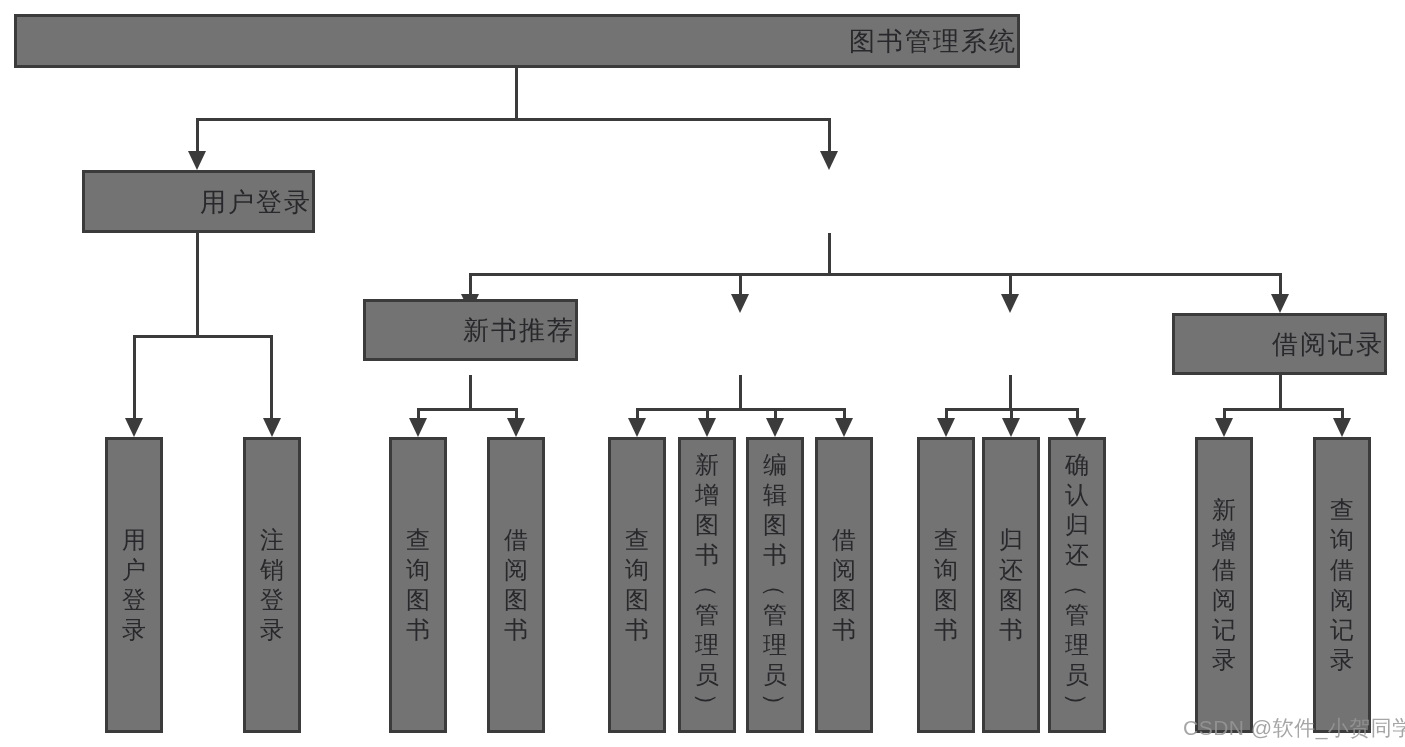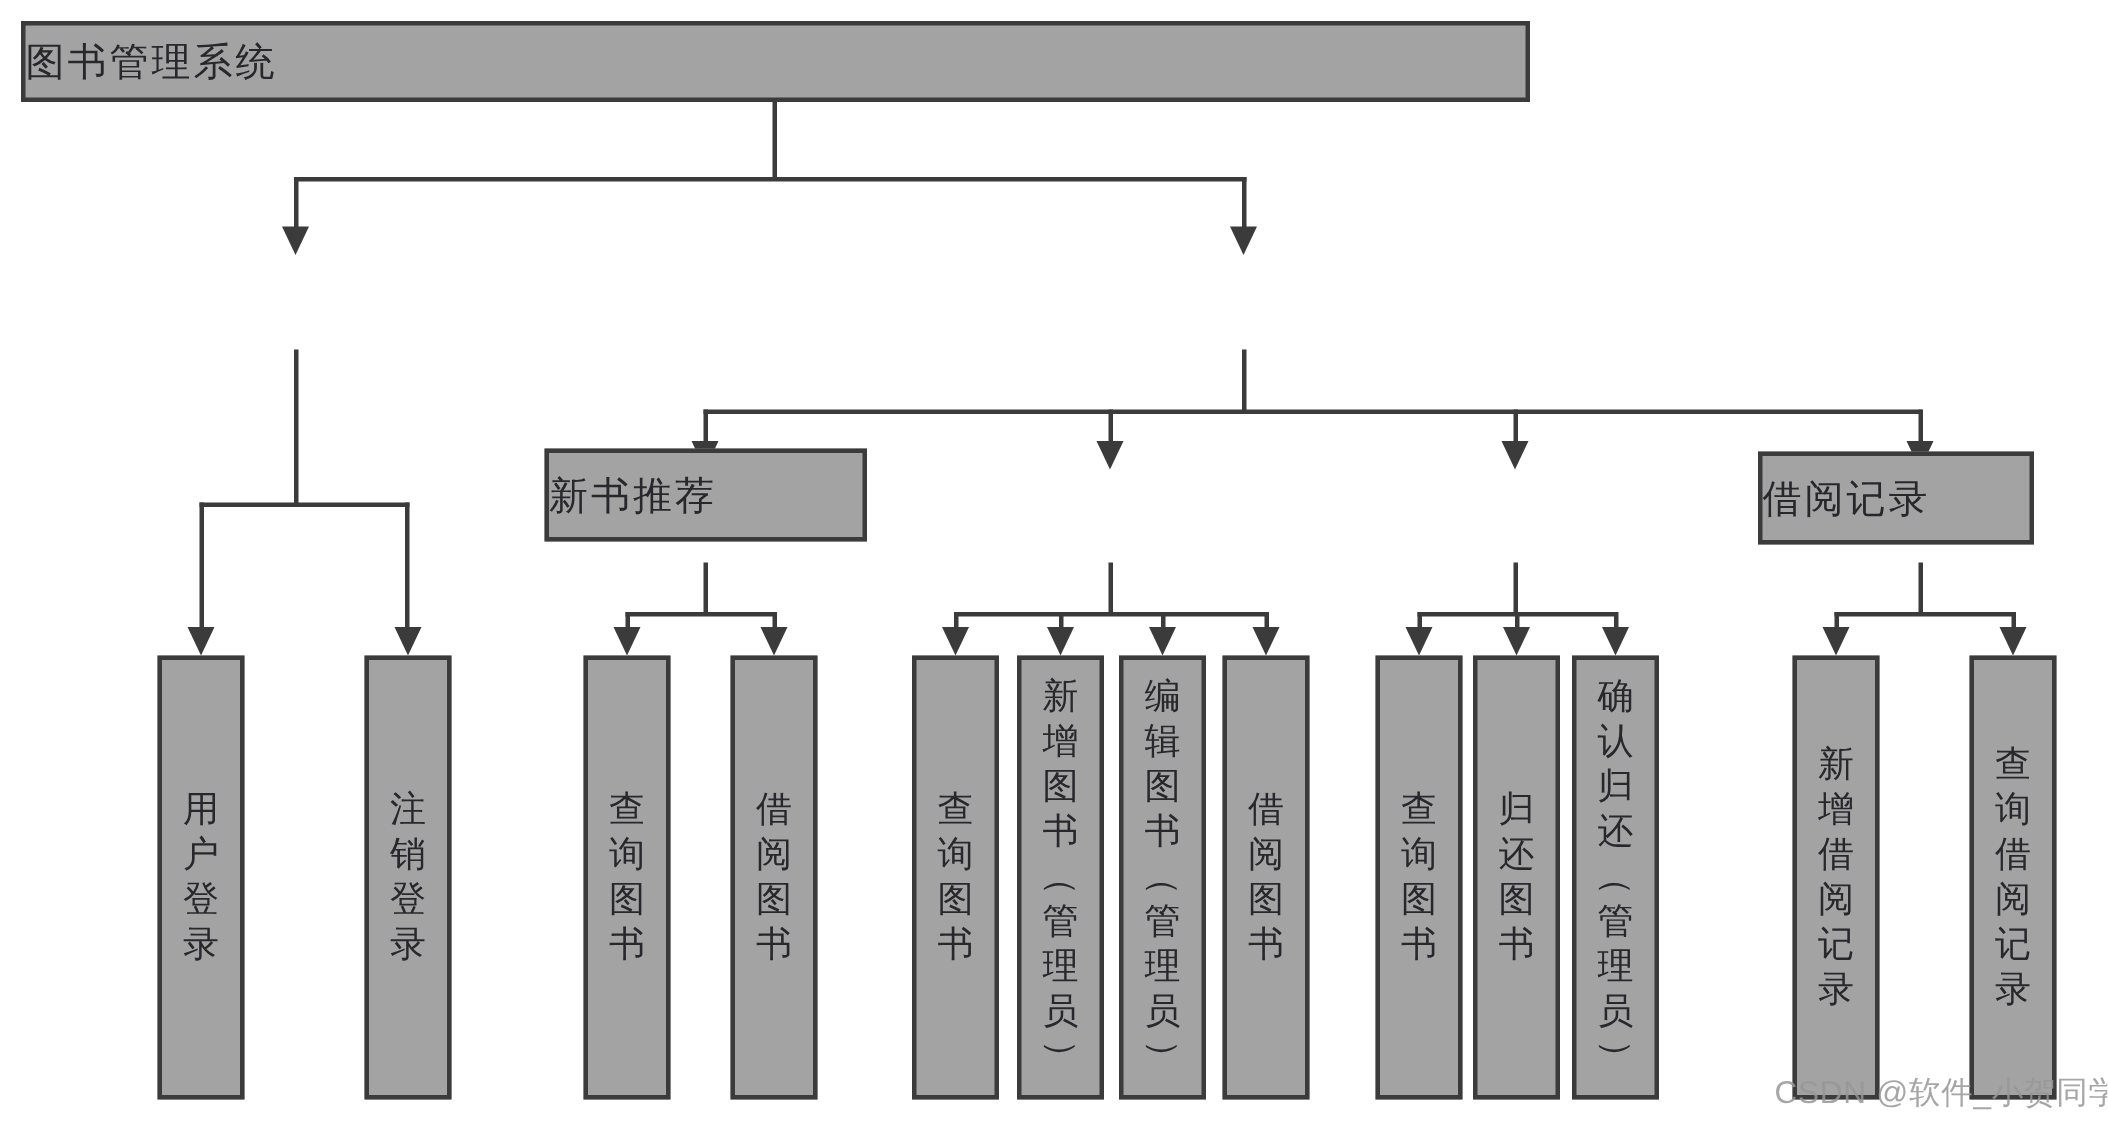--- a/index.html
+++ b/index.html
@@ -1,21 +1,21 @@
 <!DOCTYPE html>
 <html><head>
 <meta charset="utf-8">
 <style>
   html,body{margin:0;padding:0;background:#ffffff;}
   body{font-family:"Liberation Sans","DejaVu Sans",sans-serif;}
   #canvas{position:relative;width:1405px;height:747px;background:#ffffff;overflow:hidden;}
 
   .box{
-    position:absolute;box-sizing:border-box;background:#a3a3a3;
-    border:3px solid #3b3b3b;display:flex;align-items:center;justify-content:flex-start;
+    position:absolute;box-sizing:border-box;background:#737373;
+    border:3px solid #3b3b3b;display:flex;align-items:center;justify-content:flex-end;
     color:#28282c;
   }
   .hlabel{font-size:26px;letter-spacing:2px;white-space:nowrap;line-height:1;}
 
   .vbox{padding:4px 0;}
   .vlabel{
     display:flex;flex-direction:column;align-items:center;justify-content:center;
     width:100%;height:100%;font-size:24px;gap:6px;color:#28282c;
   }
   .vlabel span{display:block;line-height:1;}
@@ -95,25 +95,28 @@
   <div class="hline" style="left:1223px;top:408px;width:120px;"></div>
   <div class="vline" style="left:1223px;top:408px;height:14px;"></div>
   <div class="arr" style="left:1215px;top:418px;"></div>
   <div class="vline" style="left:1341px;top:408px;height:14px;"></div>
   <div class="arr" style="left:1333px;top:418px;"></div>
 
   <div class="box" style="left:14px;top:14px;width:1006px;height:54px;">
     <span class="hlabel">图书管理系统</span>
   </div>
 
+  <div class="box" style="left:82px;top:170px;width:233px;height:63px;">
+    <span class="hlabel">用户登录</span>
+  </div>
 
   <div class="box" style="left:363px;top:299px;width:215px;height:62px;">
     <span class="hlabel">新书推荐</span>
   </div>
-  <div class="box" style="left:1172px;top:301px;width:184px;height:62px;">
+  <div class="box" style="left:1172px;top:313px;width:215px;height:62px;">
     <span class="hlabel">借阅记录</span>
   </div>
 
   <div class="box vbox" style="left:105px;top:437px;width:58px;height:296px;">
     <div class="vlabel">
         <span>用</span>
         <span>户</span>
         <span>登</span>
         <span>录</span>
       </div>

